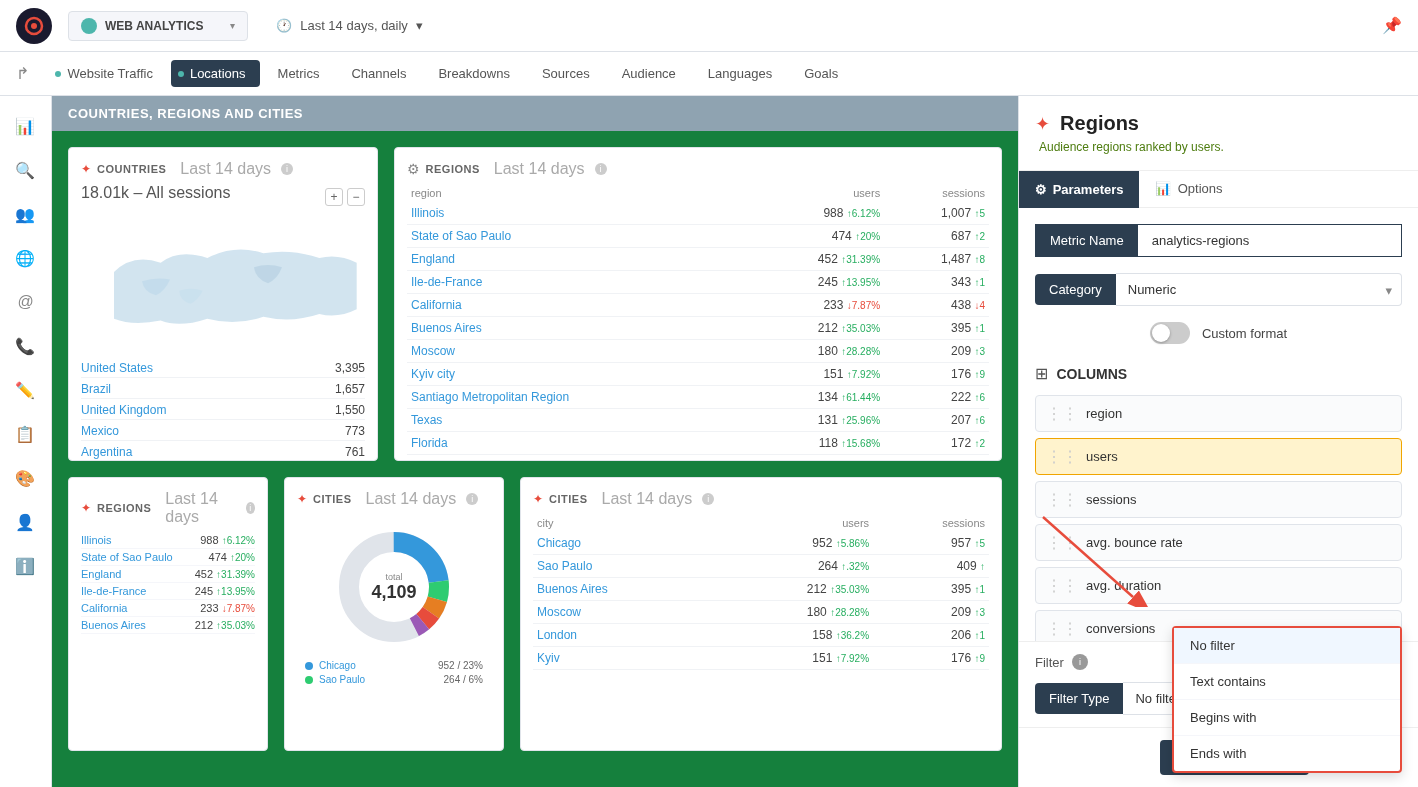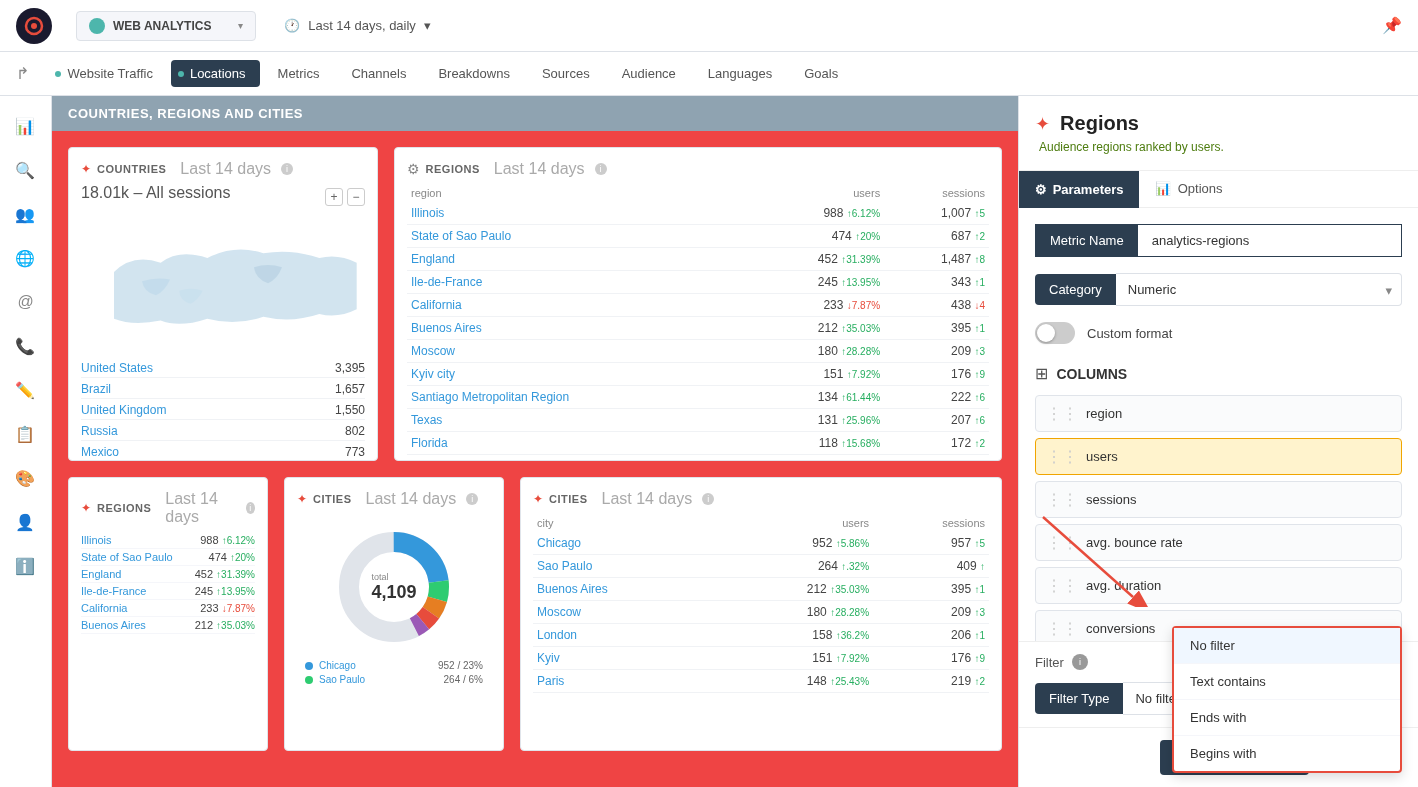--- a/index.html
+++ b/index.html
@@ -2,21 +2,21 @@
 <html><head>
   <meta charset="utf-8">
   <style>
     * { box-sizing: border-box; margin: 0; padding: 0; }
     body { font-family: -apple-system, BlinkMacSystemFont, 'Segoe UI', sans-serif; font-size: 13px; background: #f0f2f5; color: #333; overflow: hidden; }
 
     
     .top-bar { display: flex; align-items: center; height: 52px; background: #fff; border-bottom: 1px solid #dde1e7; padding: 0 16px; gap: 16px; }
     .logo-circle { width: 36px; height: 36px; border-radius: 50%; background: #1a1a2e; display: flex; align-items: center; justify-content: center; flex-shrink: 0; }
     .logo-circle svg { width: 20px; height: 20px; }
-    .workspace-selector { display: flex; align-items: center; gap: 8px; background: #f5f6fa; border: 1px solid #dde1e7; border-radius: 4px; padding: 6px 12px; cursor: pointer; min-width: 180px; margin-left: 8px; }
+    .workspace-selector { display: flex; align-items: center; gap: 8px; background: #f5f6fa; border: 1px solid #dde1e7; border-radius: 4px; padding: 6px 12px; cursor: pointer; min-width: 180px; }
     .workspace-icon { width: 16px; height: 16px; border-radius: 50%; background: #4db6ac; flex-shrink: 0; }
     .workspace-label { font-size: 12px; font-weight: 600; color: #444; flex: 1; }
     .workspace-chevron { color: #888; font-size: 10px; }
     .date-selector { display: flex; align-items: center; gap: 8px; padding: 6px 12px; cursor: pointer; color: #555; }
     .date-icon { color: #888; }
     .top-bar-spacer { flex: 1; }
     .pin-icon { color: #aaa; font-size: 16px; cursor: pointer; }
 
     
     .nav-tabs { display: flex; align-items: center; height: 44px; background: #fff; border-bottom: 1px solid #dde1e7; padding: 0 16px; gap: 4px; }
@@ -28,21 +28,21 @@
 
     
     .main-layout { display: flex; height: calc(787px - 96px); }
 
     
     .left-sidebar { width: 52px; background: #fff; border-right: 1px solid #dde1e7; display: flex; flex-direction: column; align-items: center; padding: 12px 0; gap: 8px; flex-shrink: 0; }
     .sidebar-icon { width: 36px; height: 36px; display: flex; align-items: center; justify-content: center; border-radius: 6px; cursor: pointer; color: #888; font-size: 16px; }
     .sidebar-icon.active { color: #2c3e50; }
 
     
-    .content-area { flex: 1; overflow: auto; background: #ef4444; }
+    .content-area { flex: 1; overflow: auto; background: #15803d; }
 
     
     .right-panel { width: 400px; background: #fff; border-left: 1px solid #dde1e7; display: flex; flex-direction: column; flex-shrink: 0; position: relative; }
 
     
     .section-header { background: #8fa3b1; color: #fff; padding: 10px 16px; font-size: 13px; font-weight: 600; letter-spacing: 0.5px; }
     .panel { background: #fff; border: 1px solid #e0e4ea; margin: 8px; border-radius: 4px; padding: 12px; }
     .panel-header { display: flex; align-items: center; gap: 6px; margin-bottom: 6px; }
     .panel-icon { color: #e74c3c; font-size: 12px; }
     .panel-title { font-size: 11px; font-weight: 700; color: #666; letter-spacing: 0.5px; text-transform: uppercase; }
@@ -66,21 +66,21 @@
     .change-neg { color: #e74c3c; font-size: 10px; }
 
     
     .region-small-row { display: flex; justify-content: space-between; align-items: center; padding: 2px 0; border-bottom: 1px solid #f5f6fa; }
     .region-small-name { font-size: 11px; color: #3498db; cursor: pointer; }
     .region-small-change { font-size: 10px; }
 
     
     .donut-container { display: flex; flex-direction: column; align-items: center; padding: 8px; }
     .donut-chart { position: relative; width: 130px; height: 130px; }
-    .donut-label { position: absolute; top: 50%; left: 50%; transform: translate(-50%, -50%); }
+    .donut-label { position: absolute; top: 50%; left: 50%; transform: translate(-50%, -50%); text-align: center; }
     .donut-total { font-size: 9px; color: #888; }
     .donut-value { font-size: 18px; font-weight: 700; color: #333; }
     .donut-legend { display: flex; flex-direction: column; gap: 3px; margin-top: 8px; width: 100%; }
     .legend-item { display: flex; align-items: center; gap: 6px; font-size: 10px; }
     .legend-dot { width: 8px; height: 8px; border-radius: 50%; flex-shrink: 0; }
     .legend-name { color: #3498db; flex: 1; }
     .legend-value { color: #666; }
 
     
     .rp-header { padding: 16px; border-bottom: 1px solid #eee; }
@@ -98,21 +98,21 @@
     .metric-name-row { display: flex; align-items: center; margin-bottom: 16px; border: 1px solid #2c3e50; border-radius: 0; overflow: hidden; }
     .metric-name-label { background: #2c3e50; color: #fff; padding: 8px 14px; font-size: 13px; font-weight: 500; white-space: nowrap; }
     .metric-name-value { padding: 8px 14px; font-size: 13px; color: #333; flex: 1; }
 
     .category-row { display: flex; align-items: center; margin-bottom: 16px; gap: 0; border-radius: 11px; }
     .category-label { background: #2c3e50; color: #fff; padding: 8px 14px; font-size: 13px; font-weight: 500; border-radius: 4px 0 0 4px; white-space: nowrap; }
     .category-select-wrapper { flex: 1; position: relative; }
     .category-select-wrapper::after { content: '▾'; position: absolute; right: 10px; top: 50%; transform: translateY(-50%); color: #888; pointer-events: none; }
     .category-select-inner { width: 100%; border: 1px solid #dde1e7; border-left: none; padding: 8px 12px; font-size: 13px; color: #333; background: #fff; border-radius: 0 4px 4px 0; appearance: none; cursor: pointer; }
 
-    .custom-format-row { display: flex; align-items: center; gap: 12px; margin-bottom: 20px; }
+    .custom-format-row { display: flex; align-items: center; gap: 12px; margin-bottom: 20px; justify-content: center; }
     .toggle-switch { width: 40px; height: 22px; background: #ccc; border-radius: 11px; position: relative; cursor: pointer; }
     .toggle-knob { width: 18px; height: 18px; background: #fff; border-radius: 50%; position: absolute; top: 2px; left: 2px; transition: left 0.2s; box-shadow: 0 1px 3px rgba(0,0,0,0.3); }
     .custom-format-label { font-size: 13px; color: #444; }
 
     .columns-header { display: flex; align-items: center; gap: 8px; margin-bottom: 12px; }
     .columns-icon { color: #555; font-size: 16px; }
     .columns-title { font-size: 14px; font-weight: 600; color: #333; }
 
     .column-item { display: flex; align-items: center; gap: 8px; padding: 8px 10px; border: 1px solid #e0e4ea; border-radius: 4px; margin-bottom: 6px; background: #fafbfc; cursor: pointer; }
     .column-drag { color: #ccc; font-size: 16px; cursor: grab; }
@@ -261,24 +261,20 @@
             </div>
             <div class="country-row">
               <span class="country-name">Brazil</span>
               <span class="country-value">1,657</span>
             </div>
             <div class="country-row">
               <span class="country-name">United Kingdom</span>
               <span class="country-value">1,550</span>
             </div>
             <div class="country-row">
-              <span class="country-name">Russia</span>
-              <span class="country-value">802</span>
-            </div>
-            <div class="country-row">
               <span class="country-name">Mexico</span>
               <span class="country-value">773</span>
             </div>
             <div class="country-row">
               <span class="country-name">Argentina</span>
               <span class="country-value">761</span>
             </div>
           </div>
         </div>
 
@@ -574,31 +570,20 @@
     <td><span class="region-link">Kyiv</span></td>
     <td class="right">
       <span class="value-cell">151</span>
       <span class="change-pos"> ↑7.92%</span>
     </td>
     <td class="right">
       <span class="value-cell">176</span>
       <span class="change-pos"> ↑9</span>
     </td>
   </tr>
-                <tr>
-    <td><span class="region-link">Paris</span></td>
-    <td class="right">
-      <span class="value-cell">148</span>
-      <span class="change-pos"> ↑25.43%</span>
-    </td>
-    <td class="right">
-      <span class="value-cell">219</span>
-      <span class="change-pos"> ↑2</span>
-    </td>
-  </tr>
               </tbody>
           </table>
         </div>
 
       </div>
     </div>
   </div>
 
   <div class="right-panel">
 
@@ -690,22 +675,22 @@
           <option>Text contains</option>
           <option>Begins with</option>
           <option>Ends with</option>
         </select>
       </div>
     </div>
 
     <div class="dropdown-popup">
       <div class="dropdown-option selected">No filter</div>
       <div class="dropdown-option">Text contains</div>
+      <div class="dropdown-option">Begins with</div>
       <div class="dropdown-option">Ends with</div>
-      <div class="dropdown-option">Begins with</div>
     </div>
 
     <svg style="position:absolute; bottom:180px; right:265px; width:120px; height:100px; pointer-events:none; z-index:200;">
       <defs>
         <marker id="arrowhead" markerWidth="10" markerHeight="7" refX="0" refY="3.5" orient="auto">
           <polygon points="0 0, 10 3.5, 0 7" fill="#e74c3c"></polygon>
         </marker>
       </defs>
       <line x1="10" y1="10" x2="100" y2="90" stroke="#e74c3c" stroke-width="2.5" marker-end="url(#arrowhead)"></line>
     </svg>

